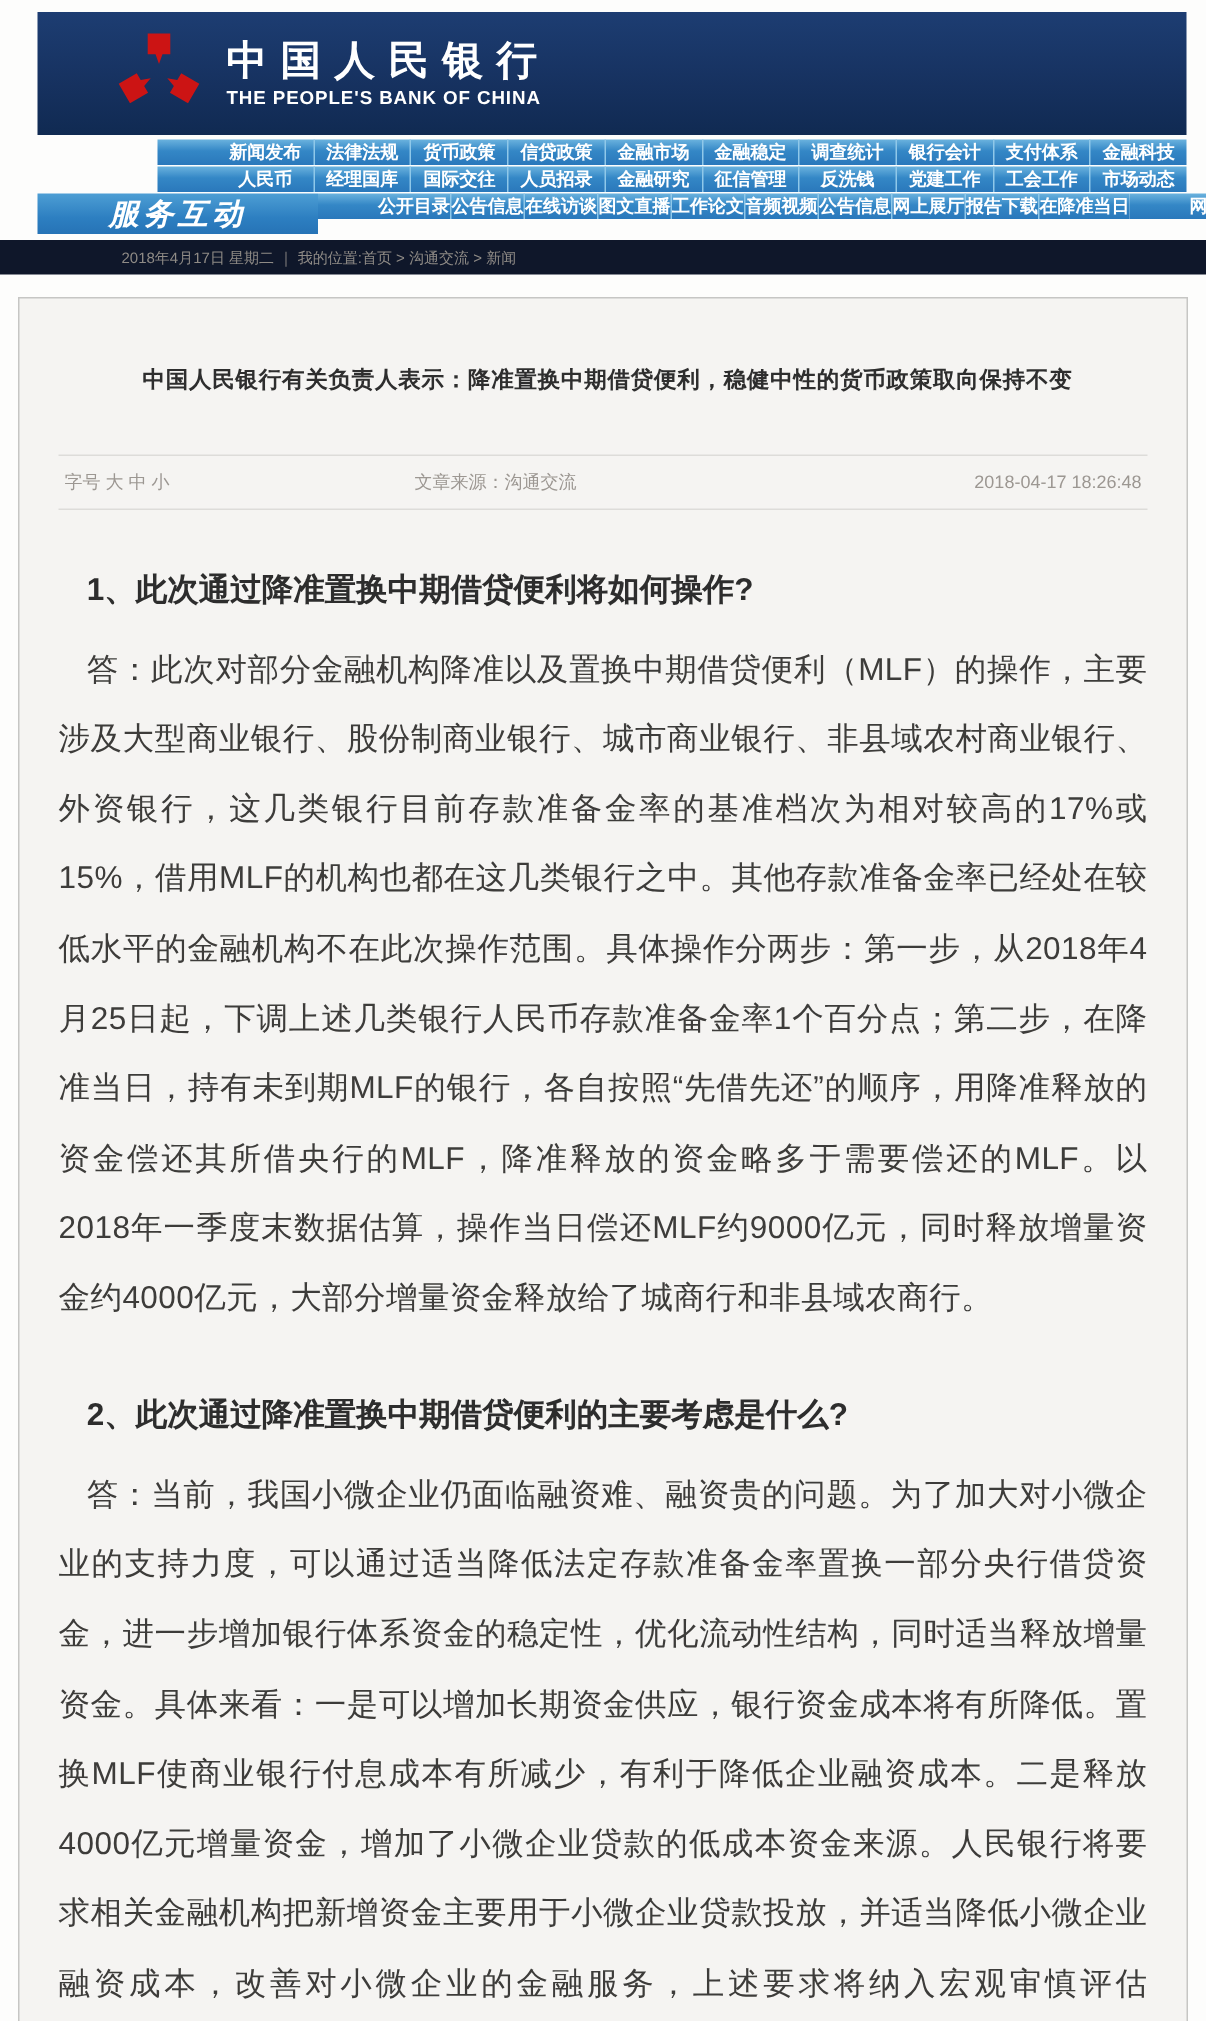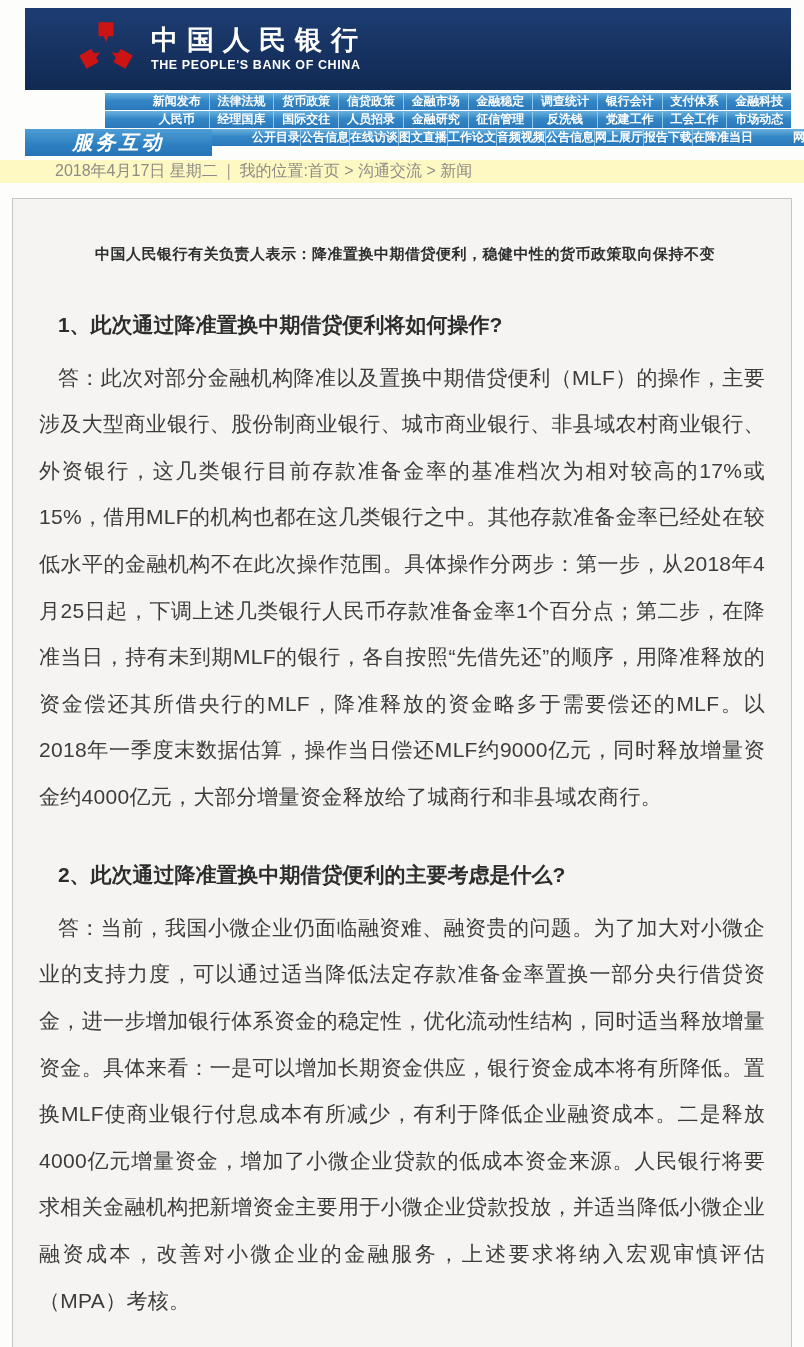--- a/index.html
+++ b/index.html
@@ -43,23 +43,23 @@
   .service-label {
     width:187px; flex:0 0 187px; margin-top:1px;
     background:linear-gradient(180deg,#4d9ed4 0%, #2d7fc1 60%, #2673b6 100%);
     color:#ffffff; font-style:italic; font-weight:bold; font-size:20px; letter-spacing:3px;
     display:flex; align-items:center; justify-content:center;
   }
   .nav-bottom-rows { flex:1; display:flex; flex-direction:row; }
 
   
   .breadcrumb-bar {
-    margin-top:4px; height:23px; background:#fef9c3;
-    display:flex; align-items:center; padding-left:55px;
-    font-size:16px; color:#8f8b86; white-space:nowrap;
+    margin-top:4px; height:23px; background:#0f172a;
+    display:flex; align-items:center; padding-left:81px;
+    font-size:10px; color:#8f8b86; white-space:nowrap;
   }
   .breadcrumb-bar .sep { margin:0 3px; }
 
   
   .card {
     flex:1; margin:15px 12px 0 12px;
     background:#f5f4f2; border:1px solid #c6c6c4;
     padding:30px 26px 40px 26px;
   }
   .title {
@@ -175,20 +175,25 @@
 
   <div class="breadcrumb-bar">
     <span>2018年4月17日 星期二</span>
     <span class="sep">｜</span>
     <span>我的位置:首页 &gt; 沟通交流 &gt; 新闻</span>
   </div>
 
   <div class="card">
     <div class="title">中国人民银行有关负责人表示：降准置换中期借贷便利，稳健中性的货币政策取向保持不变</div>
 
+    <div class="meta">
+      <span class="meta-left">字号 大 中 小</span>
+      <span class="meta-center">文章来源：沟通交流</span>
+      <span class="meta-right">2018-04-17 18:26:48</span>
+    </div>
 
 
     <div id="article-body">
         <div class="question">1、此次通过降准置换中期借贷便利将如何操作?</div>
         <p class="answer">答：此次对部分金融机构降准以及置换中期借贷便利（MLF）的操作，主要涉及大型商业银行、股份制商业银行、城市商业银行、非县域农村商业银行、外资银行，这几类银行目前存款准备金率的基准档次为相对较高的17%或15%，借用MLF的机构也都在这几类银行之中。其他存款准备金率已经处在较低水平的金融机构不在此次操作范围。具体操作分两步：第一步，从2018年4月25日起，下调上述几类银行人民币存款准备金率1个百分点；第二步，在降准当日，持有未到期MLF的银行，各自按照“先借先还”的顺序，用降准释放的资金偿还其所借央行的MLF，降准释放的资金略多于需要偿还的MLF。以2018年一季度末数据估算，操作当日偿还MLF约9000亿元，同时释放增量资金约4000亿元，大部分增量资金释放给了城商行和非县域农商行。</p>
         <div class="question">2、此次通过降准置换中期借贷便利的主要考虑是什么?</div>
         <p class="answer">答：当前，我国小微企业仍面临融资难、融资贵的问题。为了加大对小微企业的支持力度，可以通过适当降低法定存款准备金率置换一部分央行借贷资金，进一步增加银行体系资金的稳定性，优化流动性结构，同时适当释放增量资金。具体来看：一是可以增加长期资金供应，银行资金成本将有所降低。置换MLF使商业银行付息成本有所减少，有利于降低企业融资成本。二是释放4000亿元增量资金，增加了小微企业贷款的低成本资金来源。人民银行将要求相关金融机构把新增资金主要用于小微企业贷款投放，并适当降低小微企业融资成本，改善对小微企业的金融服务，上述要求将纳入宏观审慎评估（MPA）考核。</p>
       </div>
   </div>
 

